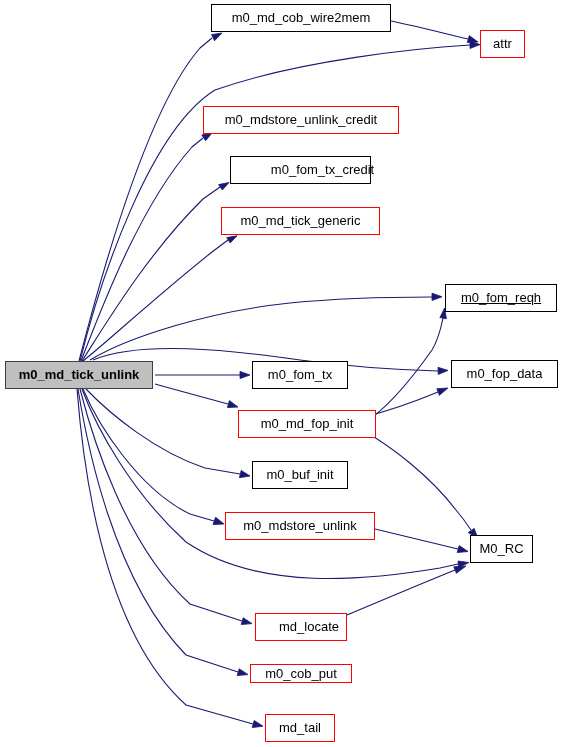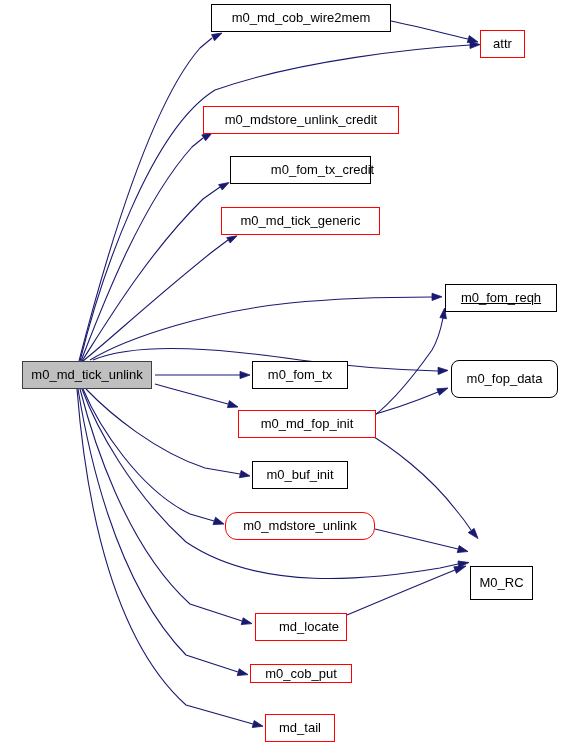--- a/index.html
+++ b/index.html
@@ -173,21 +173,21 @@
       <polygon class="edge-head" points="457.2,552.6 468,551.5 459.2,545.6"></polygon>
     </g>
 
     <g>
       <path class="edge-path" d="M347,615 C378,602 418,585 455,570"></path>
       <polygon class="edge-head" points="456.4,573.3 466,566 453.8,566.8"></polygon>
     </g>
 
   </svg>
 
-  <div class="node-box current" style="left:22px; top:361px; width:130px; height:28px;">
+  <div class="node-box current" style="left:5px; top:361px; width:148px; height:28px;font-weight:bold;">
     <span class="node-label">m0_md_tick_unlink</span>
   </div>
 
   <div class="node-box" style="left:211px; top:4px; width:180px; height:28px;">
     <span class="node-label">m0_md_cob_wire2mem</span>
   </div>
 
   <div class="node-box red" style="left:480px; top:30px; width:45px; height:28px;">
     <span class="node-label">attr</span>
   </div>
@@ -205,37 +205,37 @@
   </div>
 
   <div class="node-box" style="left:445px; top:284px; width:112px; height:28px;text-decoration:underline;">
     <span class="node-label">m0_fom_reqh</span>
   </div>
 
   <div class="node-box" style="left:252px; top:361px; width:96px; height:28px;">
     <span class="node-label">m0_fom_tx</span>
   </div>
 
-  <div class="node-box" style="left:451px; top:360px; width:107px; height:38px;border-radius:8px;">
+  <div class="node-box" style="left:451px; top:360px; width:107px; height:28px;">
     <span class="node-label">m0_fop_data</span>
   </div>
 
   <div class="node-box red" style="left:238px; top:410px; width:138px; height:28px;">
     <span class="node-label">m0_md_fop_init</span>
   </div>
 
   <div class="node-box" style="left:252px; top:461px; width:96px; height:28px;">
     <span class="node-label">m0_buf_init</span>
   </div>
 
-  <div class="node-box red" style="left:225px; top:512px; width:150px; height:28px;border-radius:12px;">
+  <div class="node-box red" style="left:225px; top:512px; width:150px; height:28px;">
     <span class="node-label">m0_mdstore_unlink</span>
   </div>
 
-  <div class="node-box" style="left:470px; top:566px; width:63px; height:34px;">
+  <div class="node-box" style="left:470px; top:535px; width:63px; height:28px;">
     <span class="node-label">M0_RC</span>
   </div>
 
   <div class="node-box red" style="left:255px; top:613px; width:92px; height:28px;padding-left:16px;">
     <span class="node-label">md_locate</span>
   </div>
 
   <div class="node-box red" style="left:250px; top:664px; width:102px; height:19px;">
     <span class="node-label">m0_cob_put</span>
   </div>

